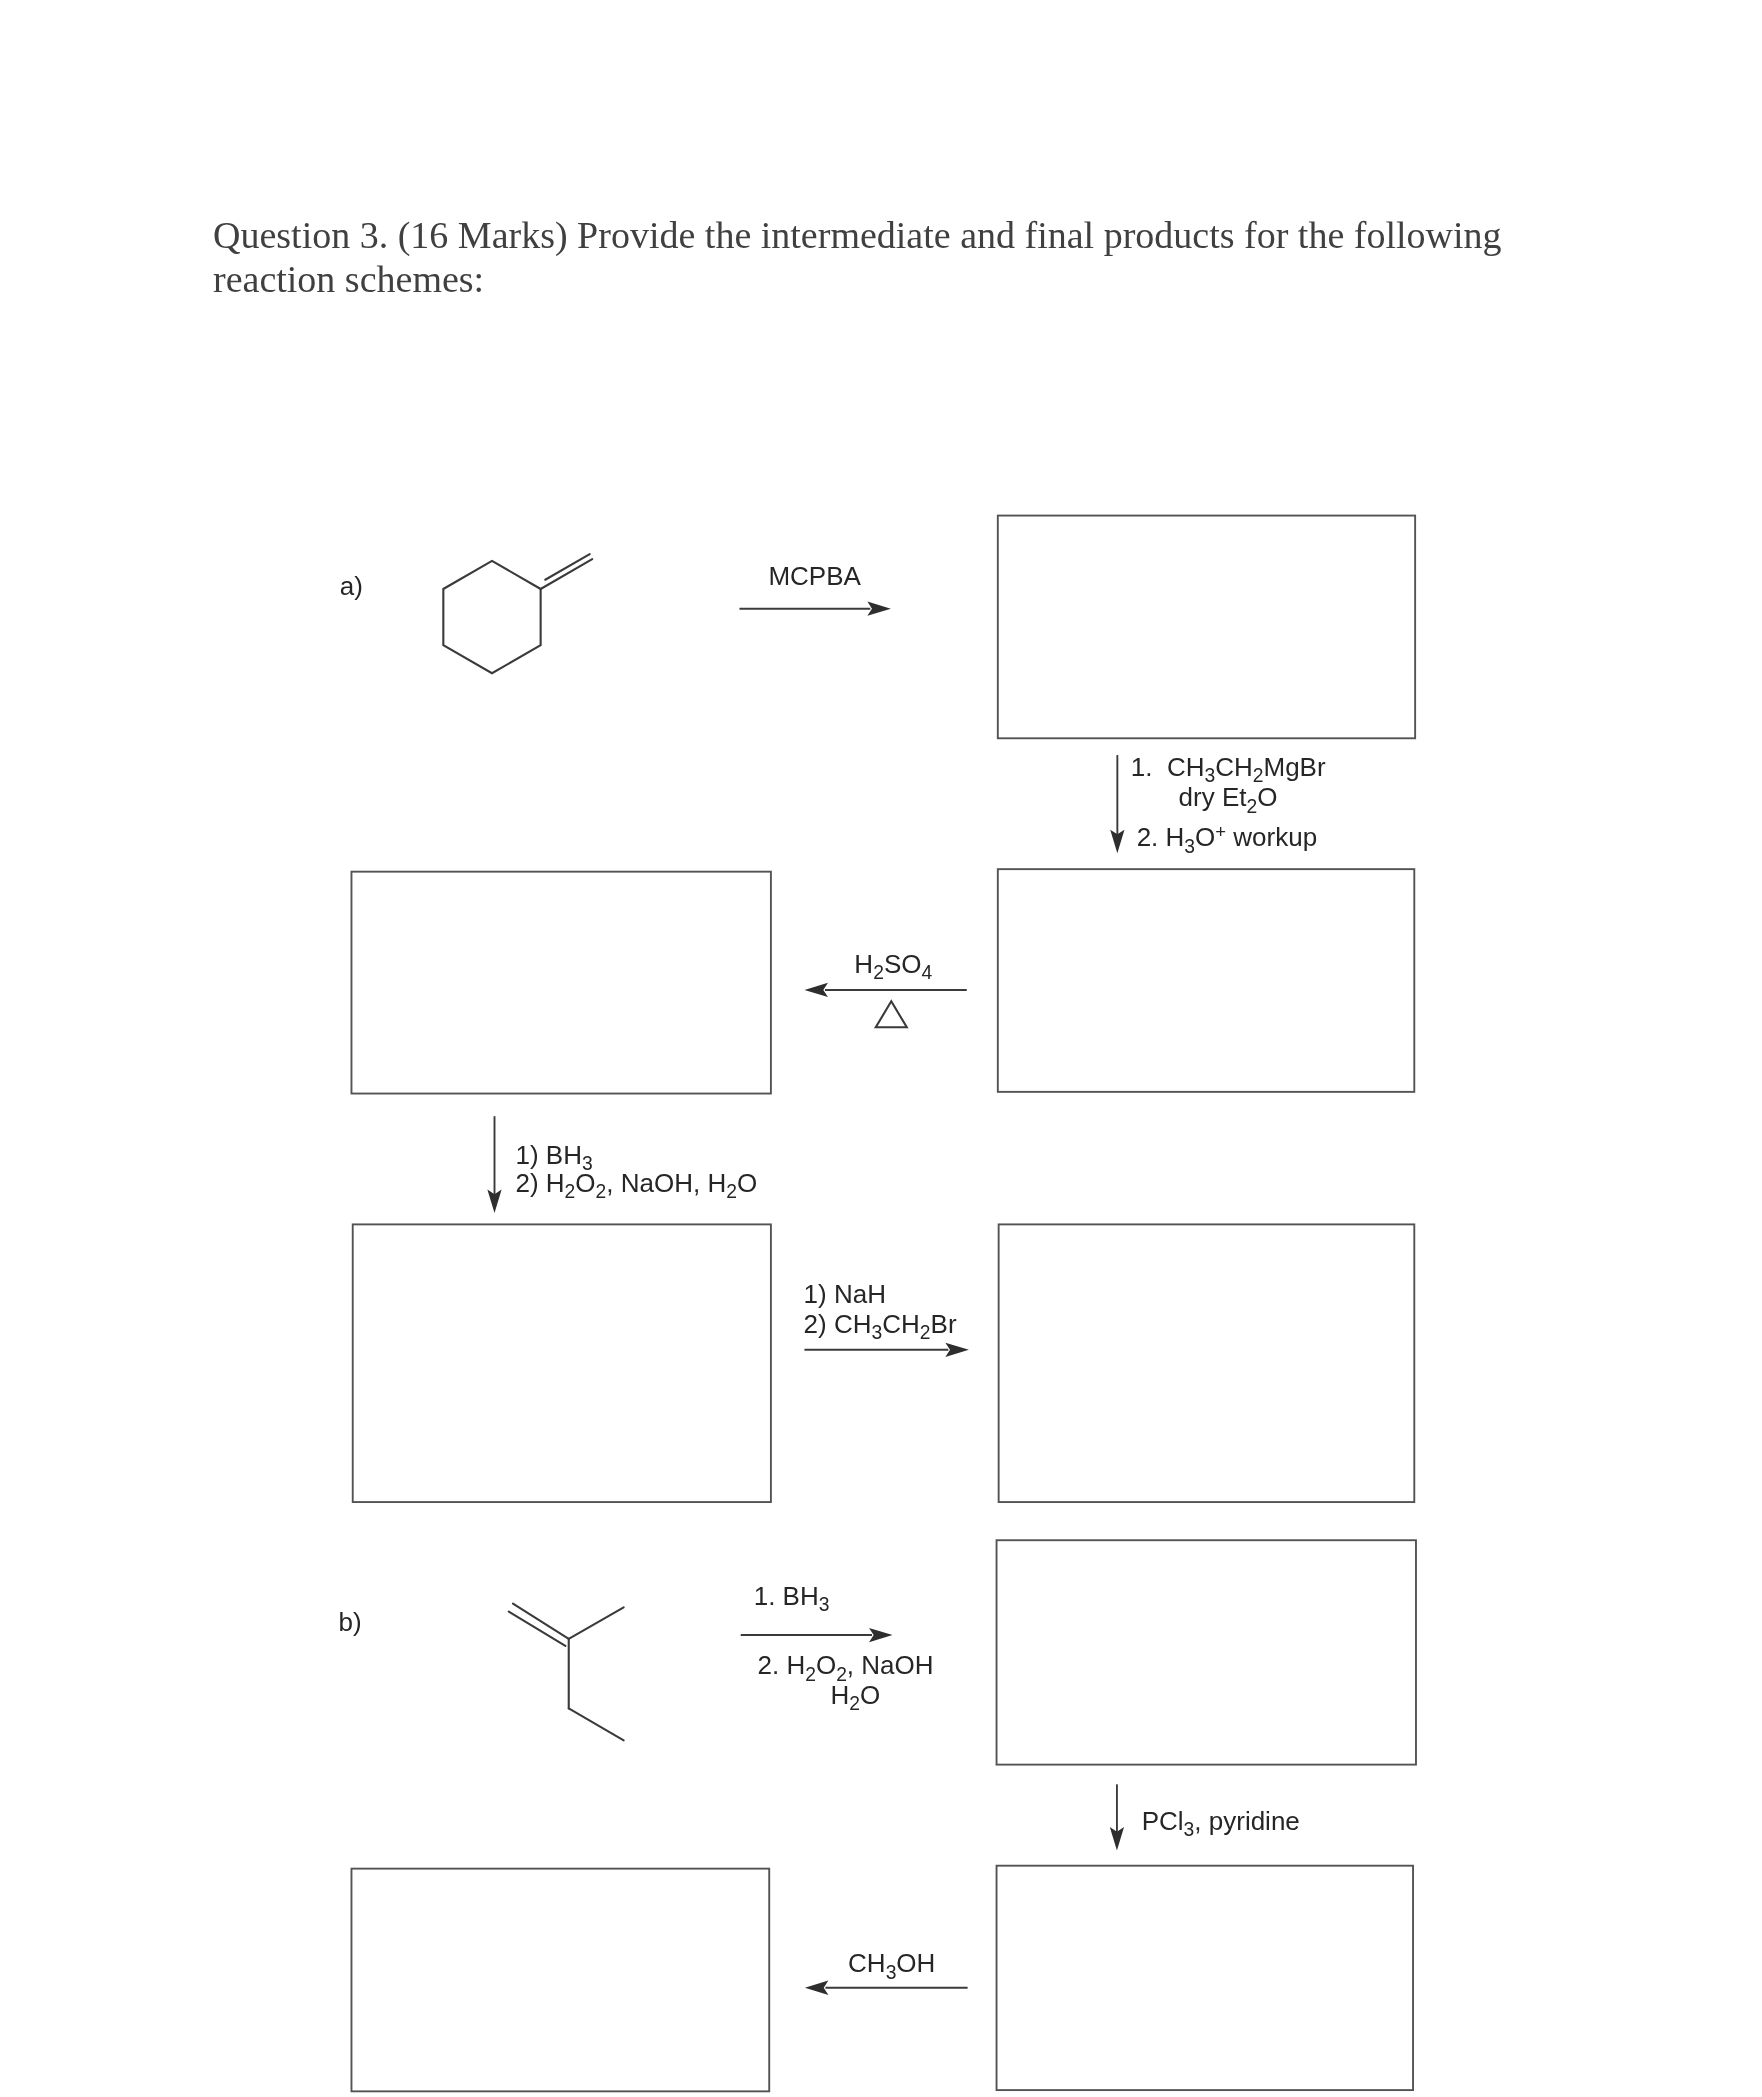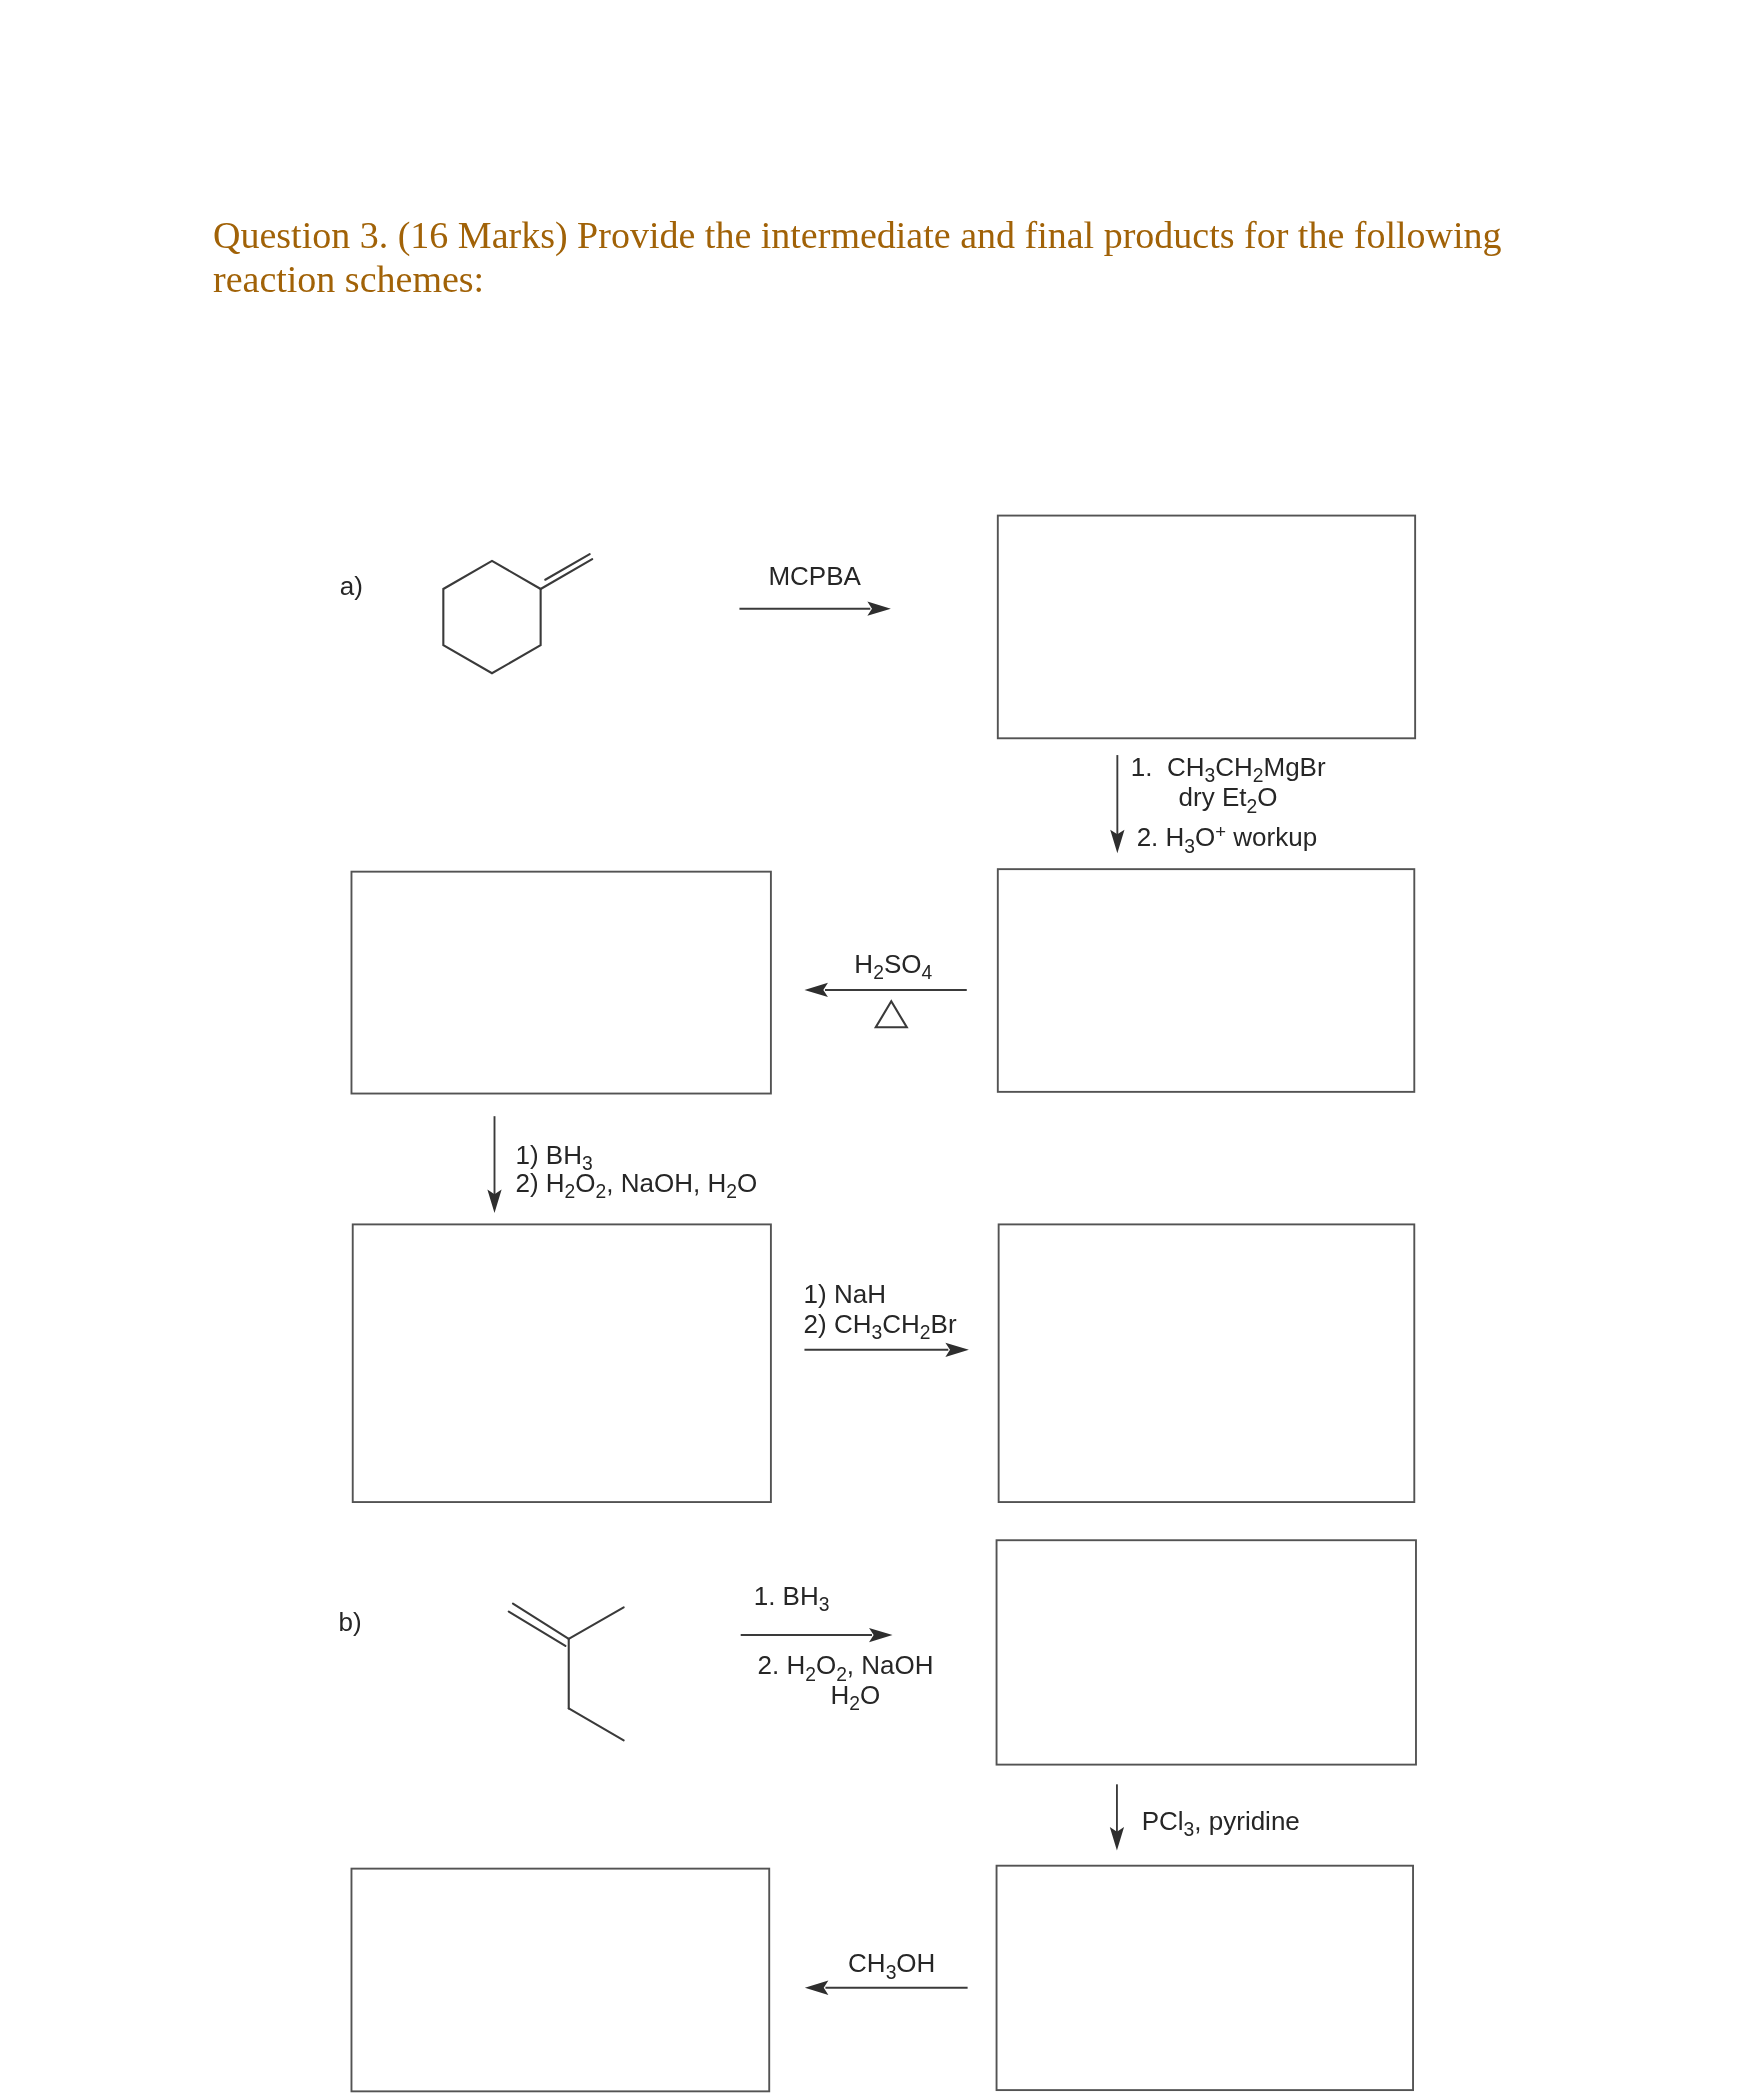--- a/index.html
+++ b/index.html
@@ -1,18 +1,18 @@
 <!DOCTYPE html>
 <html style="font-size:6.7px"><head>
 <meta charset="utf-8">
 <style>
   html,body{margin:0;padding:0;background:#ffffff;}
   .page{position:relative;width:1762px;height:2492px;background:#ffffff;overflow:hidden;}
   .title{position:absolute;left:213px;top:213px;font-family:"Liberation Serif",serif;
-         font-size:38px;line-height:44px;color:#a16207;letter-spacing:0px;white-space:nowrap;}
+         font-size:38px;line-height:44px;color:#404040;letter-spacing:0px;white-space:nowrap;}
   svg{position:absolute;left:0;top:0;}
   text{font-family:"Liberation Sans",sans-serif;fill:#262626;}
   .lbl{font-size:62px;}
   .box{fill:none;stroke:#535353;stroke-width:4.5px;}
   .bond{stroke:#3a3a3a;stroke-width:5px;fill:none;stroke-linecap:round;}
   .arr{stroke:#3a3a3a;stroke-width:4.5px;fill:none;}
   .head{fill:#2e2e2e;stroke:none;}
 </style>
 </head>
 <body>

